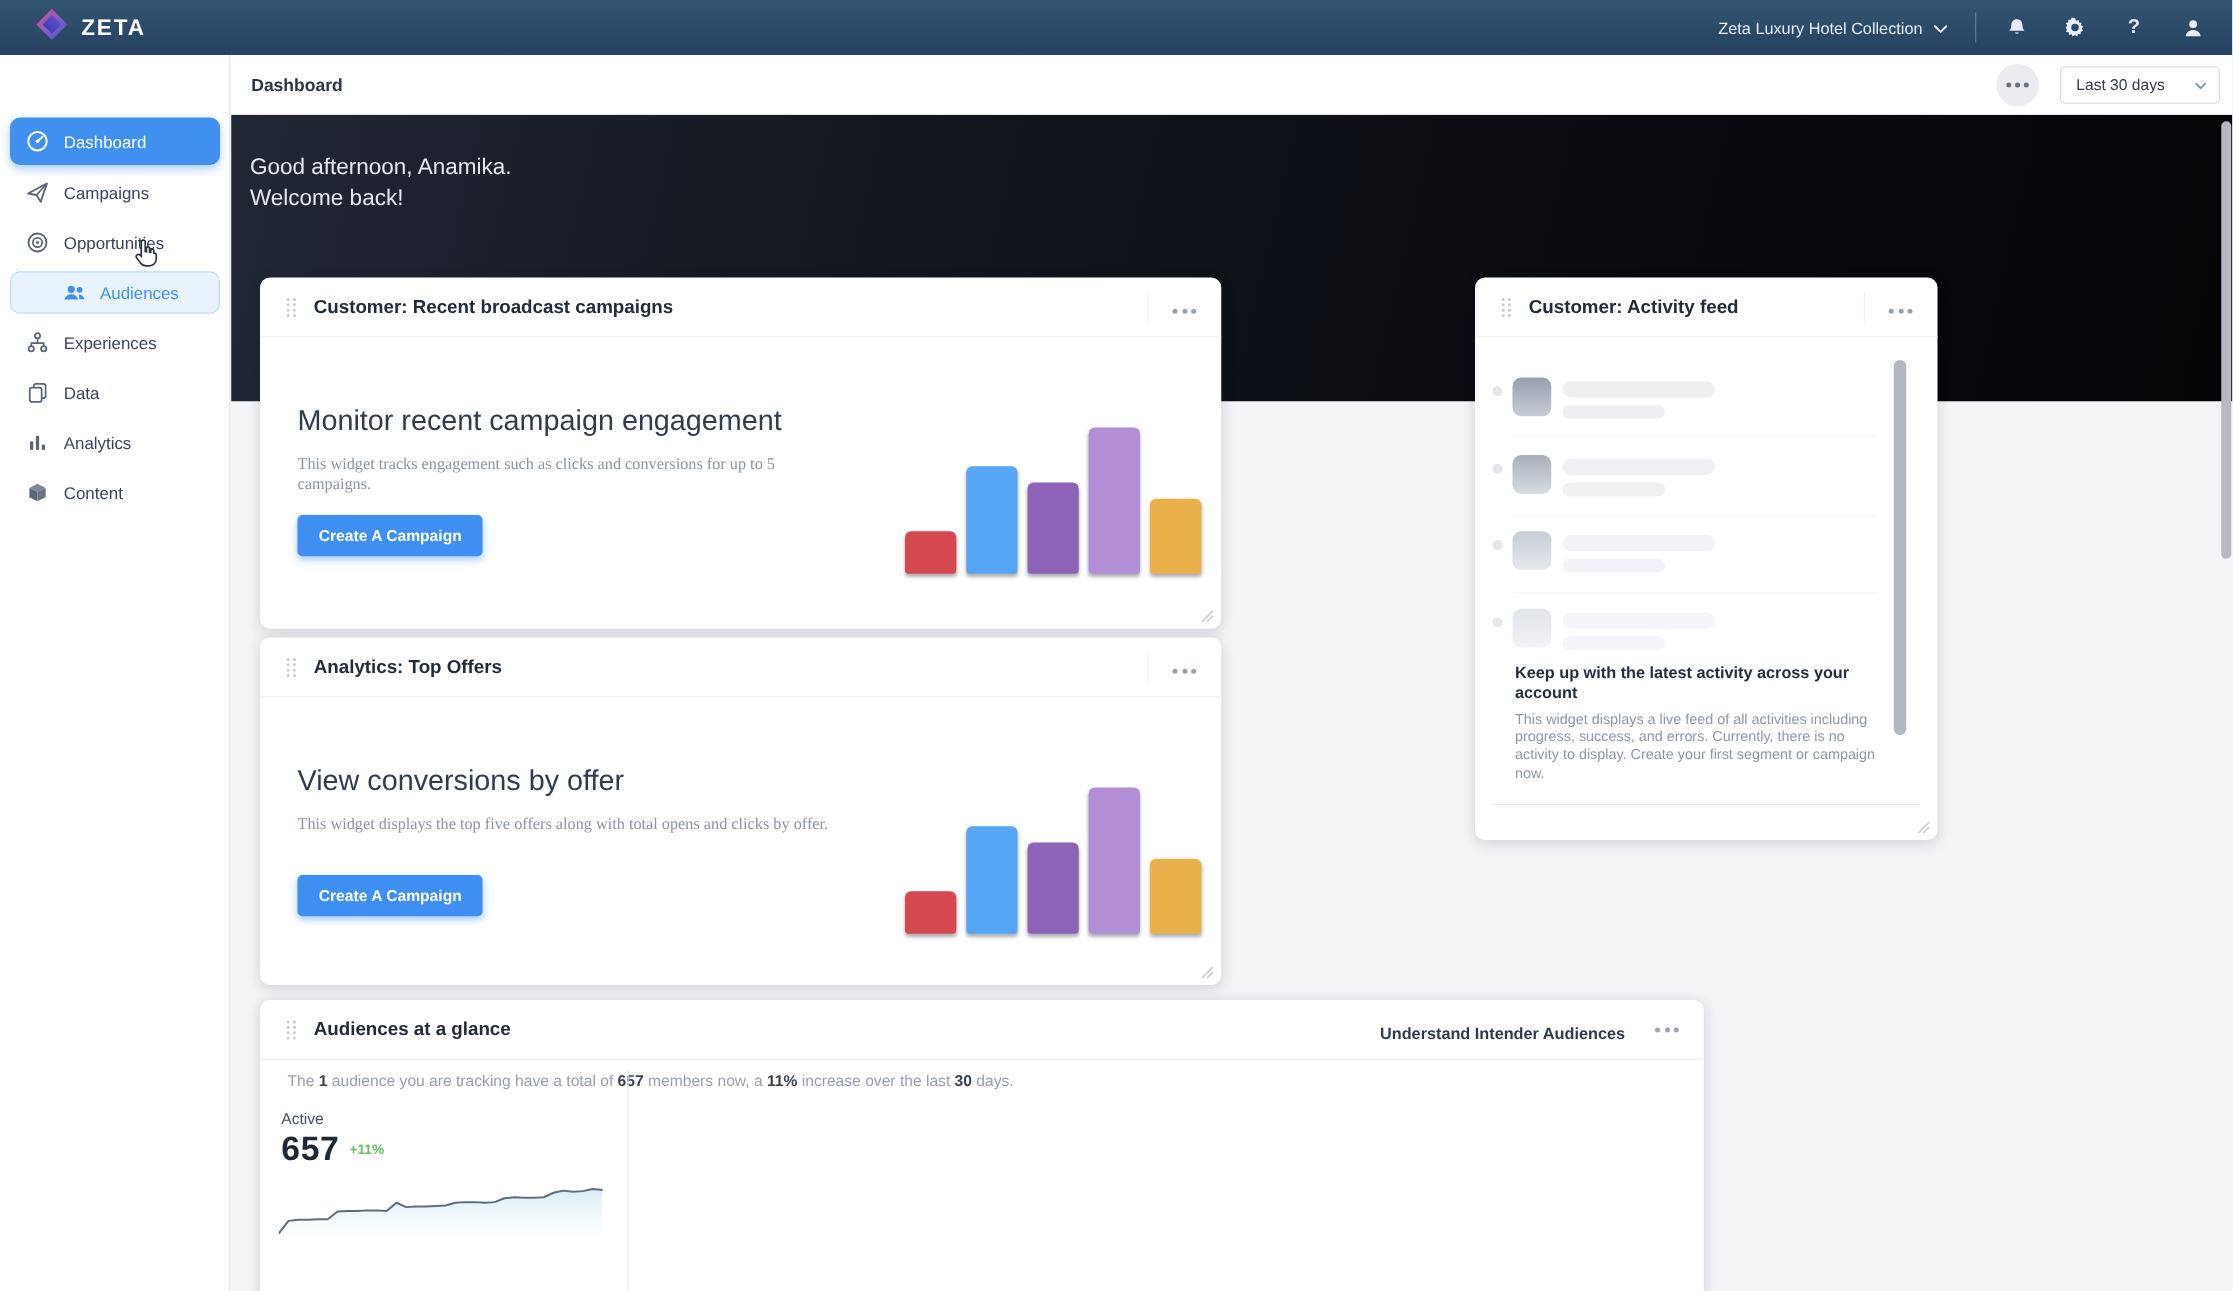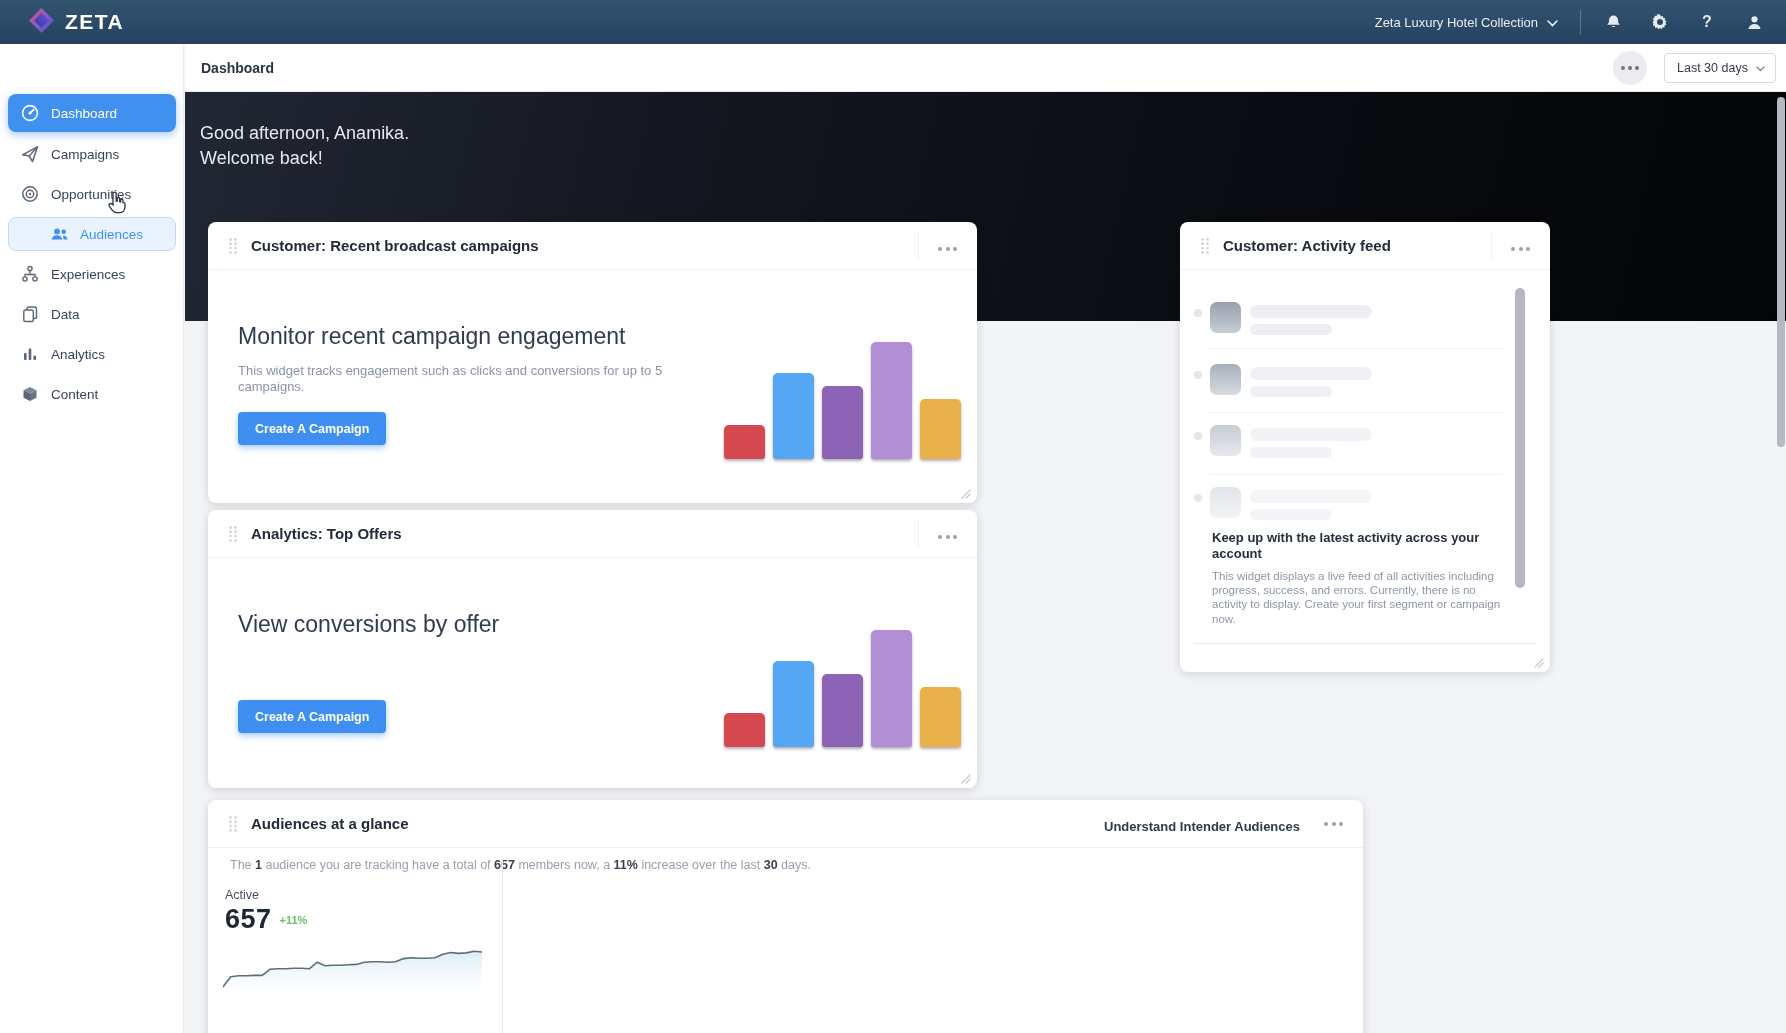--- a/index.html
+++ b/index.html
@@ -5,21 +5,21 @@
   * { margin:0; padding:0; box-sizing:border-box; }
   html,body { width:1786px; height:1033px; }
   body { font-family:"Liberation Sans", sans-serif; background:#f3f4f6; }
   #app { position:relative; width:1786px; height:1033px; overflow:hidden; background:#f3f4f6; }
 
   
   #topnav { position:absolute; left:0; top:0; width:1786px; height:44px;
     background:linear-gradient(180deg,#32546f 0%,#2b4a68 55%,#264260 100%);
     display:flex; align-items:center; z-index:30; }
   .brand-wrap { display:flex; align-items:center; gap:10px; padding-left:28px; }
-  .brand-text { color:#fff; font-size:21px; font-weight:bold; letter-spacing:1.5px; }
+  .brand-text { color:#fff; font-size:18px; font-weight:bold; letter-spacing:1.5px; }
   .nav-right { margin-left:auto; display:flex; align-items:center; padding-right:22px; }
   .account { display:flex; align-items:center; gap:9px; color:#e9edf3; font-size:13px; font-weight:500; cursor:pointer; }
   .nav-divider { width:1px; height:24px; background:rgba(255,255,255,.25); margin:0 22px; }
   .nav-icons { display:flex; align-items:center; gap:27px; }
   .nav-icon { width:20px; height:20px; display:flex; align-items:center; justify-content:center; color:#e3e9f1; cursor:pointer; }
   .nav-icon.gear-glyph { font-size:19px; line-height:19px; }
   .nav-icon.help-glyph { font-size:16px; font-weight:bold; }
 
   
   #sidebar { position:absolute; left:0; top:44px; width:184px; height:989px; background:#ffffff;
@@ -33,21 +33,21 @@
   .side-item.hovered { background:#e9f3fe; border:1px solid #bcdbf9; color:#4090f0;padding-left:40px; }
 
   
   #pagebar { position:absolute; left:185px; top:44px; width:1601px; height:48px; background:#ffffff;
     border-bottom:1px solid #e6e8ec; display:flex; align-items:center; z-index:10; }
   #page-title { margin-left:16px; font-size:14px; font-weight:bold; color:#2b3545; }
   .pagebar-right { margin-left:auto; display:flex; align-items:center; gap:17px; padding-right:10px; }
   .circle-btn { width:34px; height:34px; border-radius:50%; background:#ececf0; display:flex;
     align-items:center; justify-content:center; gap:3px; cursor:pointer; }
   .circle-btn .dot { width:4px; height:4px; border-radius:50%; background:#6a7380; }
-  .range-select { width:112px; height:30px; background:#fff; border:1px solid #d8dbe1; border-radius:4px;
+  .range-select { width:128px; height:30px; background:#fff; border:1px solid #d8dbe1; border-radius:4px;
     display:flex; align-items:center; justify-content:space-between; padding:0 10px 0 12px;
     font-size:12.5px; color:#333c49; font-weight:500; cursor:pointer; }
 
   
   #hero { position:absolute; left:185px; top:92px; width:1601px; height:229px;
     background:linear-gradient(103deg,#222735 0%,#14171f 30%,#090b10 70%,#040507 100%); }
   #greeting { position:absolute; left:200px; top:121px; color:#e7e9ee; font-size:18px; line-height:25px; font-weight:400; }
 
   
   .card { position:absolute; background:#ffffff; border-radius:8px;
@@ -56,21 +56,21 @@
     display:flex; align-items:center; padding:0 14px 0 20px; }
   .drag-handle { width:10px; height:18px; margin-right:13px; cursor:grab; flex:0 0 auto; }
   .card-title { font-size:15px; font-weight:bold; color:#222b39; white-space:nowrap; }
   .header-right { margin-left:auto; display:flex; align-items:flex-end; }
   .header-vdiv { width:1px; height:26px; background:#edeff2; margin-right:13px; }
   .ellipsis-btn { display:flex; gap:3.5px; padding:8px 6px; cursor:pointer; }
   .ellipsis-btn .dot { width:4px; height:4px; border-radius:50%; background:#9aa2ad; }
   .resize-handle { position:absolute; right:6px; bottom:6px; width:12px; height:12px; cursor:nwse-resize; }
 
   .widget-heading { position:absolute; left:30px; top:101px; font-size:23px; font-weight:500; color:#303b4e; }
-  .widget-para { position:absolute; left:30px; top:141px; width:440px; font-size:13px; line-height:15.5px; color:#8b94a3; }
+  .widget-para { position:absolute; left:30px; top:141px; width:440px; font-size:13px; line-height:15.5px; color:#8b94a3;font-family:Liberation Serif, serif; }
   .widget-btn { position:absolute; left:30px; top:190px; height:33px; padding:0 17px; border:none; border-radius:4px;
     background:#3f8ef2; color:#fff; font-family:"Liberation Sans",sans-serif; font-size:12.5px; font-weight:bold;
     box-shadow:0 3px 6px rgba(63,142,242,.45); cursor:pointer; }
   .bars { position:absolute; right:16px; display:flex; align-items:flex-end; gap:8px; }
   .bars .bar { width:41px; border-radius:5px 5px 3px 3px; box-shadow:0 2px 3px rgba(25,25,40,.35); }
 
   #card-broadcast { left:208px; top:222px; width:769px; height:281px; }
   #card-broadcast .bars { bottom:44px; }
   #card-offers { left:208px; top:510px; width:769px; height:278px; }
   #card-offers .bars { bottom:41px; }
@@ -342,20 +342,21 @@
       <span class="header-right">
         <span class="header-vdiv"></span>
         <span class="ellipsis-btn">
             <span class="dot"></span>
             <span class="dot"></span>
             <span class="dot"></span>
           </span>
       </span>
     </div>
     <div class="widget-heading">View conversions by offer</div>
+    <div class="widget-para">This widget displays the top five offers along with total opens and clicks by offer.</div>
     <button class="widget-btn">Create A Campaign</button>
     <div class="bars">
         <div class="bar" style="height: 34px; background: rgb(213, 72, 80);"></div>
         <div class="bar" style="height: 86px; background: rgb(85, 167, 246);"></div>
         <div class="bar" style="height: 73px; background: rgb(141, 99, 184);"></div>
         <div class="bar" style="height: 117px; background: rgb(177, 142, 214);"></div>
         <div class="bar" style="height: 60px; background: rgb(233, 176, 75);"></div>
       </div>
     <span class="resize-handle">
       <svg width="12" height="12" viewBox="0 0 12 12">

